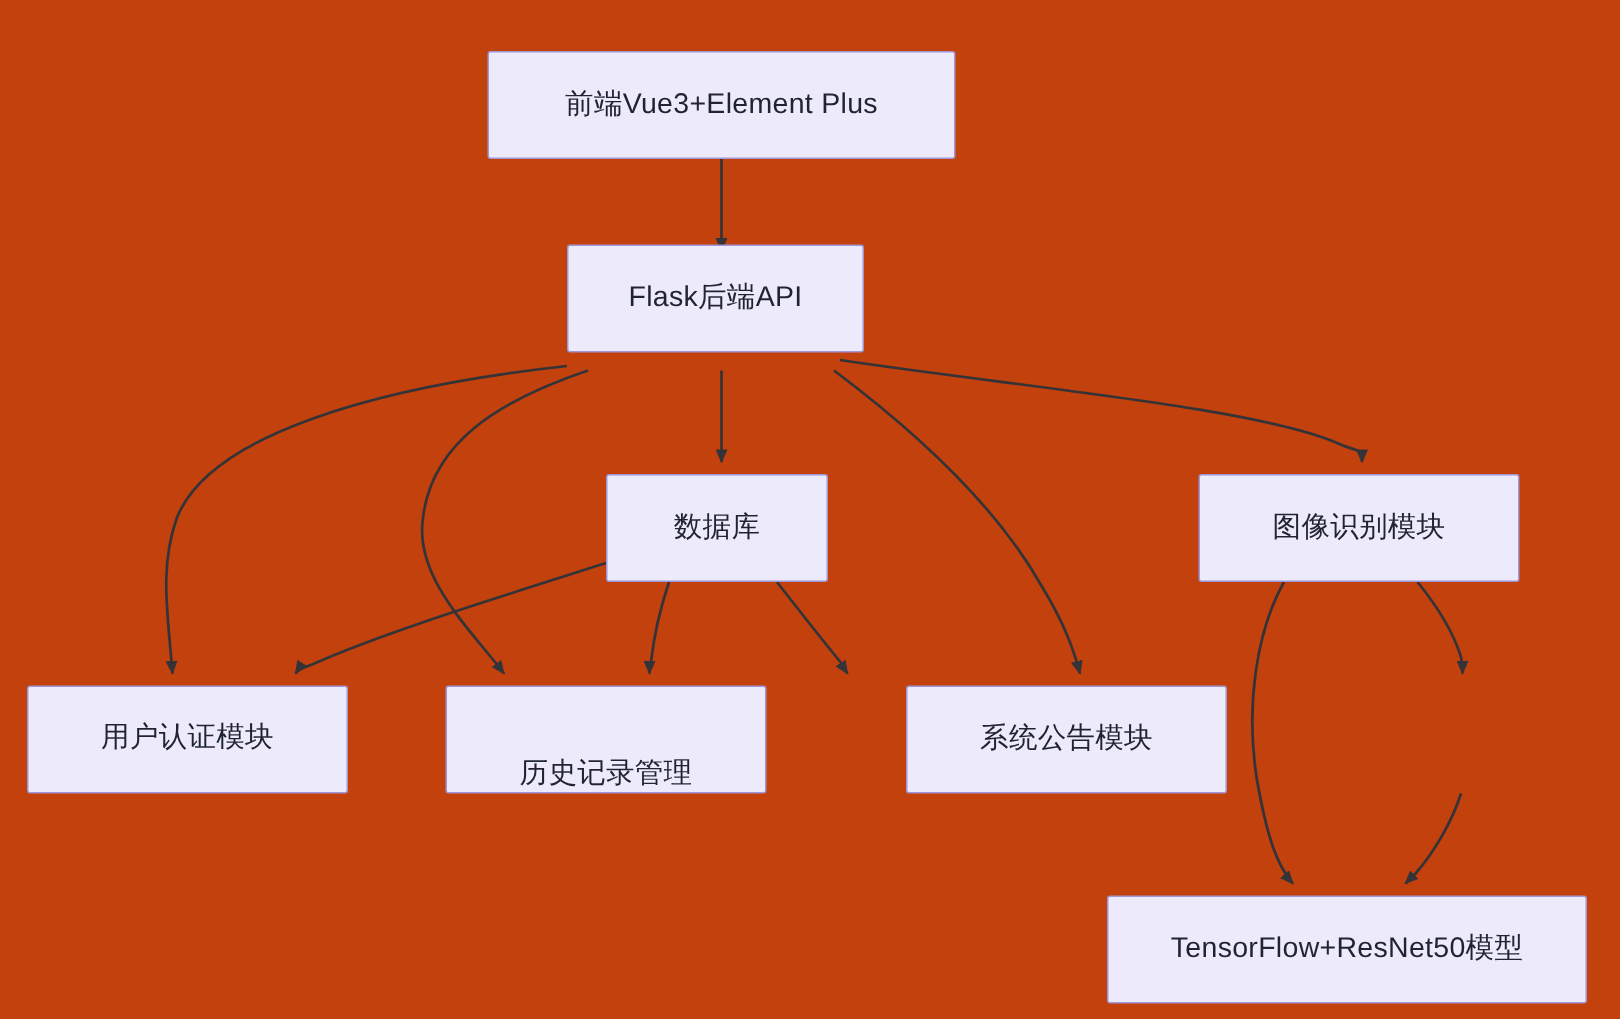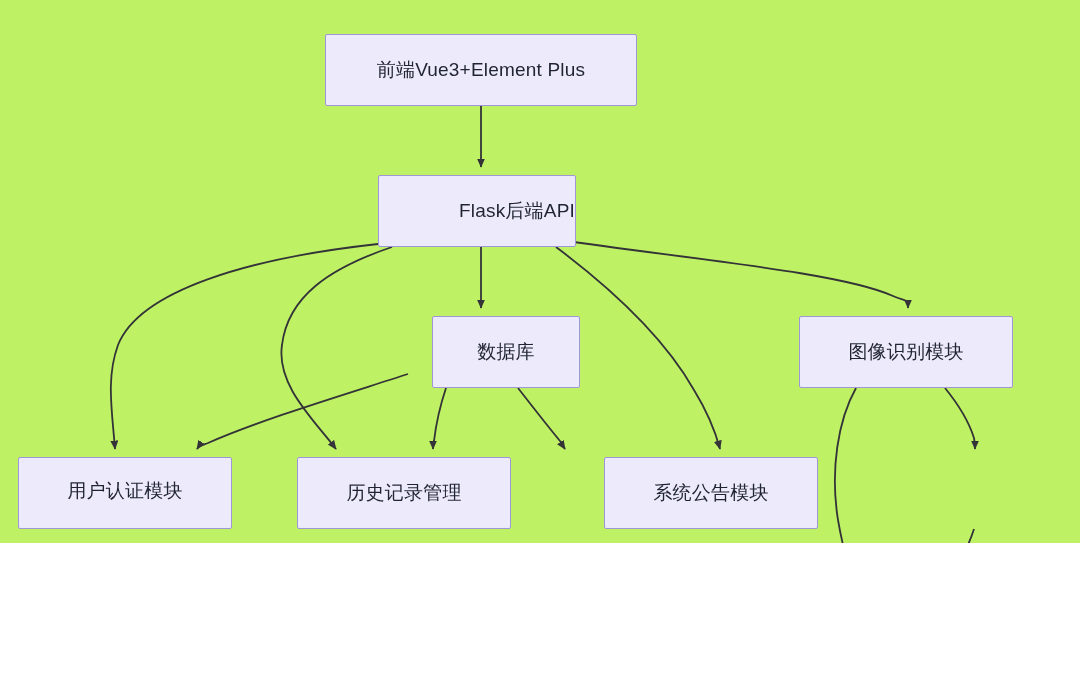--- a/index.html
+++ b/index.html
@@ -6,22 +6,22 @@
     margin: 0;
     padding: 0;
     background: #ffffff;
   }
   body {
     font-family: "Liberation Sans", "DejaVu Sans", sans-serif;
   }
   #diagram-root {
     position: relative;
     width: 1080px;
-    height: 543px;
-    background: #bef264;
+    height: 679px;
+    background: #c2410c;
     overflow: hidden;
   }
   #edge-layer {
     position: absolute;
     left: 0;
     top: 0;
     width: 1080px;
     height: 679px;
   }
   .edge-path {
@@ -81,39 +81,42 @@
 
     <path class="edge-path" marker-end="url(#arrowhead)" d="M856,388 C838,420 830,470 838,520 C845,560 852,578 862,589"></path>
 
     <path class="edge-path" marker-end="url(#arrowhead)" d="M974,529 C968,548 956,568 944,582 C940,586 939,587 937,589"></path>
   </svg>
 
   <div class="node-box" style="left:325px; top:34px; width:312px; height:72px;">
     <span>前端Vue3+Element Plus</span>
   </div>
 
-  <div class="node-box" style="left:378px; top:175px; width:198px; height:72px;justify-content:flex-end;">
+  <div class="node-box" style="left:378px; top:163px; width:198px; height:72px;">
     <span>Flask后端API</span>
   </div>
 
-  <div class="node-box" style="left:432px; top:316px; width:148px; height:72px;">
+  <div class="node-box" style="left:404px; top:316px; width:148px; height:72px;">
     <span>数据库</span>
   </div>
 
   <div class="node-box" style="left:799px; top:316px; width:214px; height:72px;text-align:center;">
     <span>图像识别模块</span>
   </div>
 
   <div class="node-box" style="left:18px; top:457px; width:214px; height:72px;font-family:Liberation Mono, monospace;">
     <span>用户认证模块</span>
   </div>
 
-  <div class="node-box" style="left:297px; top:457px; width:214px; height:72px;">
+  <div class="node-box" style="left:297px; top:457px; width:214px; height:72px;align-items:flex-end;">
     <span>历史记录管理</span>
   </div>
 
   <div class="node-box" style="left:604px; top:457px; width:214px; height:72px;">
     <span>系统公告模块</span>
   </div>
 
 
+  <div class="node-box" style="left:738px; top:597px; width:320px; height:72px;">
+    <span>TensorFlow+ResNet50模型</span>
+  </div>
 
 </div>
 
 </body></html>

